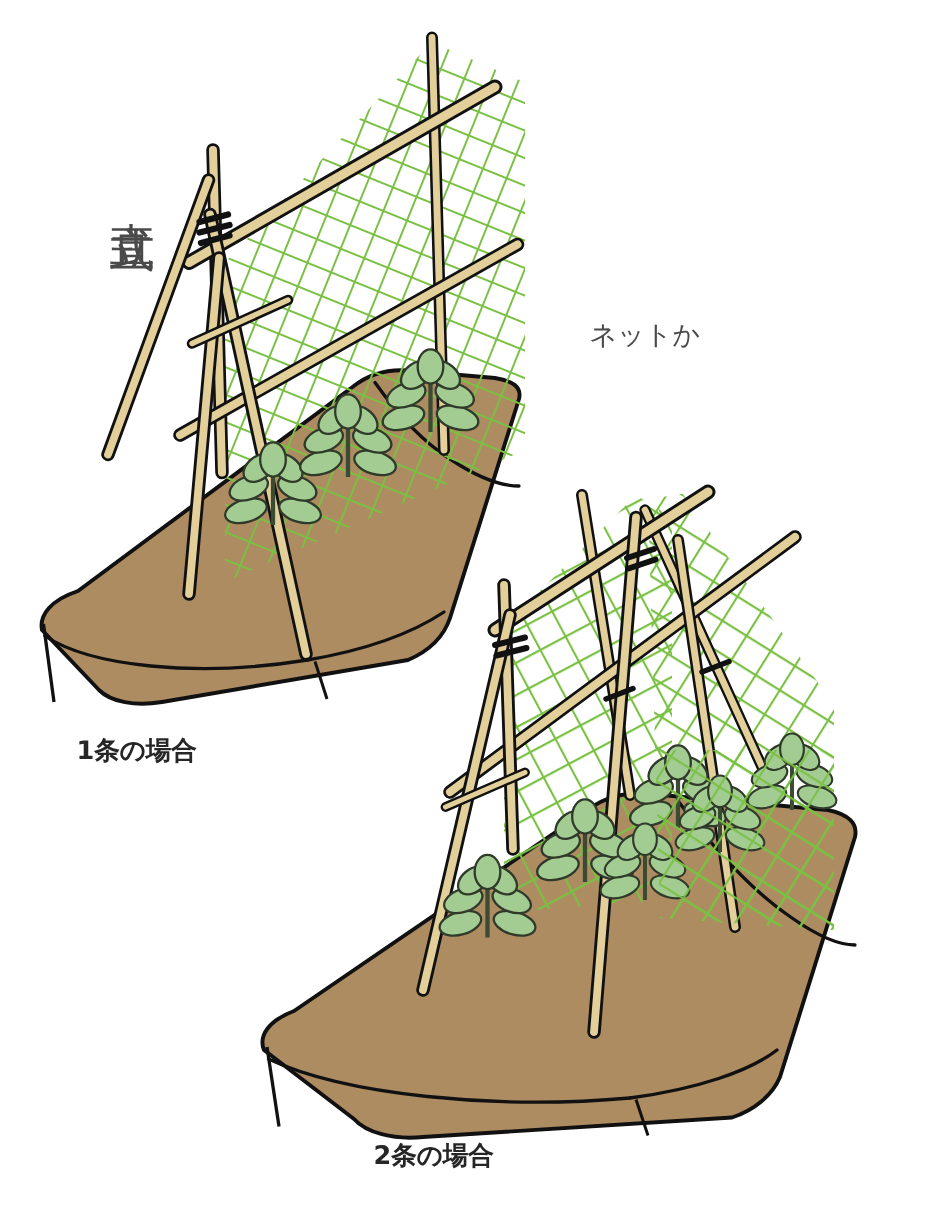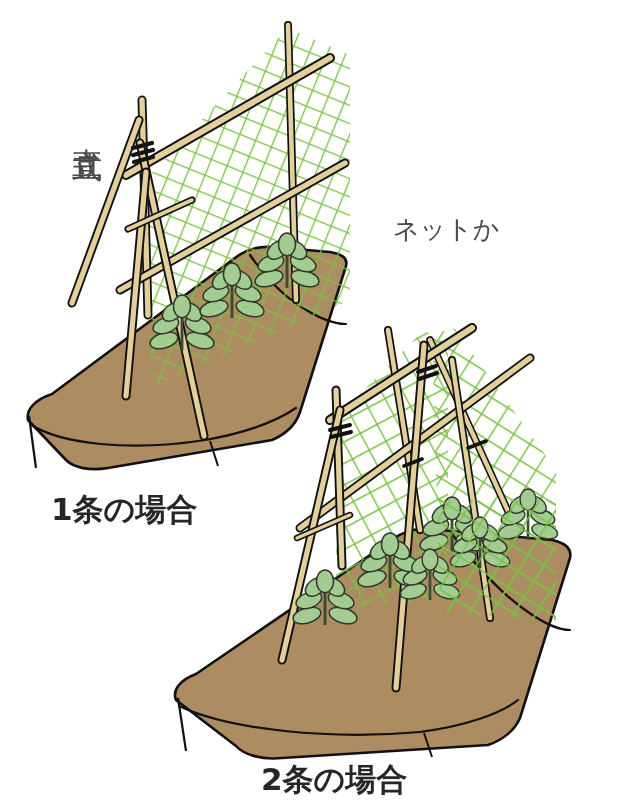--- a/index.html
+++ b/index.html
@@ -20,29 +20,29 @@
     text-orientation:upright;
     font-size:30px;
     color:#4a4a4a;
     letter-spacing:2px;
     line-height:1;
     white-space:nowrap;
     font-family:"DejaVu Sans",sans-serif;
   }
   .label-note{
     position:absolute;
-    font-size:26px;
+    font-size:18px;
     color:#4a4a4a;
     line-height:1.35;
     white-space:nowrap;
     font-family:"DejaVu Sans",sans-serif;
   }
   .label-caption{
     position:absolute;
-    font-size:31px;
+    font-size:17px;
     font-weight:bold;
     color:#262626;
     letter-spacing:0px;
     white-space:nowrap;
     font-family:"DejaVu Sans",sans-serif;
   }
 </style>
 </head>
 <body>
 
@@ -364,15 +364,15 @@
     </g>
   </svg>
 
   <div class="label-vertical" style="left:72px;top:124px;">直立式</div>
 
   <div class="label-note" style="left:393px;top:212px;">ネットか</div>
 
 
   <div class="label-caption" style="left:51px;top:489px;">1条の場合</div>
 
-  <div class="label-caption" style="left:249px;top:759px;margin-left:12px;">2条の場合</div>
+  <div class="label-caption" style="left:249px;top:759px;">2条の場合</div>
 
 </div>
 
 </body></html>

